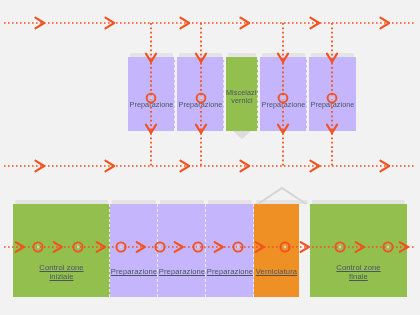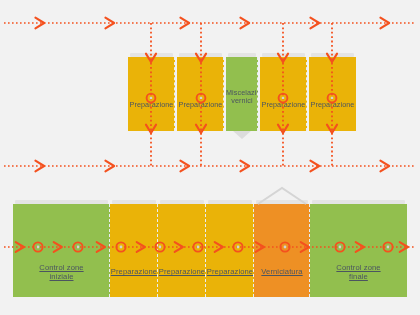--- a/index.html
+++ b/index.html
@@ -32,21 +32,21 @@
     box-sizing: border-box;
     display: flex;
     align-items: center;
     justify-content: center;
     text-align: center;
     color: #4b5560;
     line-height: 1.12;
     letter-spacing: 0.1px;
     overflow: hidden;
   }
-  .zone-blue   { background: #eab308; }
+  .zone-blue   { background: #c4b5fd; }
   .zone-green  { background: #92bf4e; }
   .zone-orange { background: #ee9024; }
   .zone .lbl {
     display: block;
     width: 100%;
     padding: 0 1px;
     white-space: pre-line;
   }
   
   .top-zone { top: 57px; height: 74px; font-size: 7.2px; }
@@ -124,21 +124,21 @@
       </div>
       <div class="shadow-strip" style="left: 160px; width: 44px; top: 200px;"></div>
       <div class="zone bot-zone zone-blue" style="left: 158px; width: 48px;">
         <span class="lbl">Preparazione</span>
       </div>
       <div class="shadow-strip" style="left: 208px; width: 44px; top: 200px;"></div>
       <div class="zone bot-zone zone-blue" style="left: 206px; width: 48px;">
         <span class="lbl">Preparazione</span>
       </div>
       <div class="shadow-strip" style="left: 256px; width: 52px; top: 200px;"></div>
-      <div class="zone bot-zone zone-orange" style="left: 254px; width: 56px;">
+      <div class="zone bot-zone zone-orange" style="left: 254px; width: 45px;">
         <span class="lbl">Verniciatura</span>
       </div>
       <div class="shadow-strip" style="left: 312px; width: 93px; top: 200px;"></div>
       <div class="zone bot-zone zone-green" style="left: 310px; width: 97px;">
         <span class="lbl">Control zone
 finale</span>
       </div>
       <div class="dash-sep" style="left: 109px; top: 204px; height: 93px;"></div>
       <div class="dash-sep" style="left: 157px; top: 204px; height: 93px;"></div>
       <div class="dash-sep" style="left: 205px; top: 204px; height: 93px;"></div>

